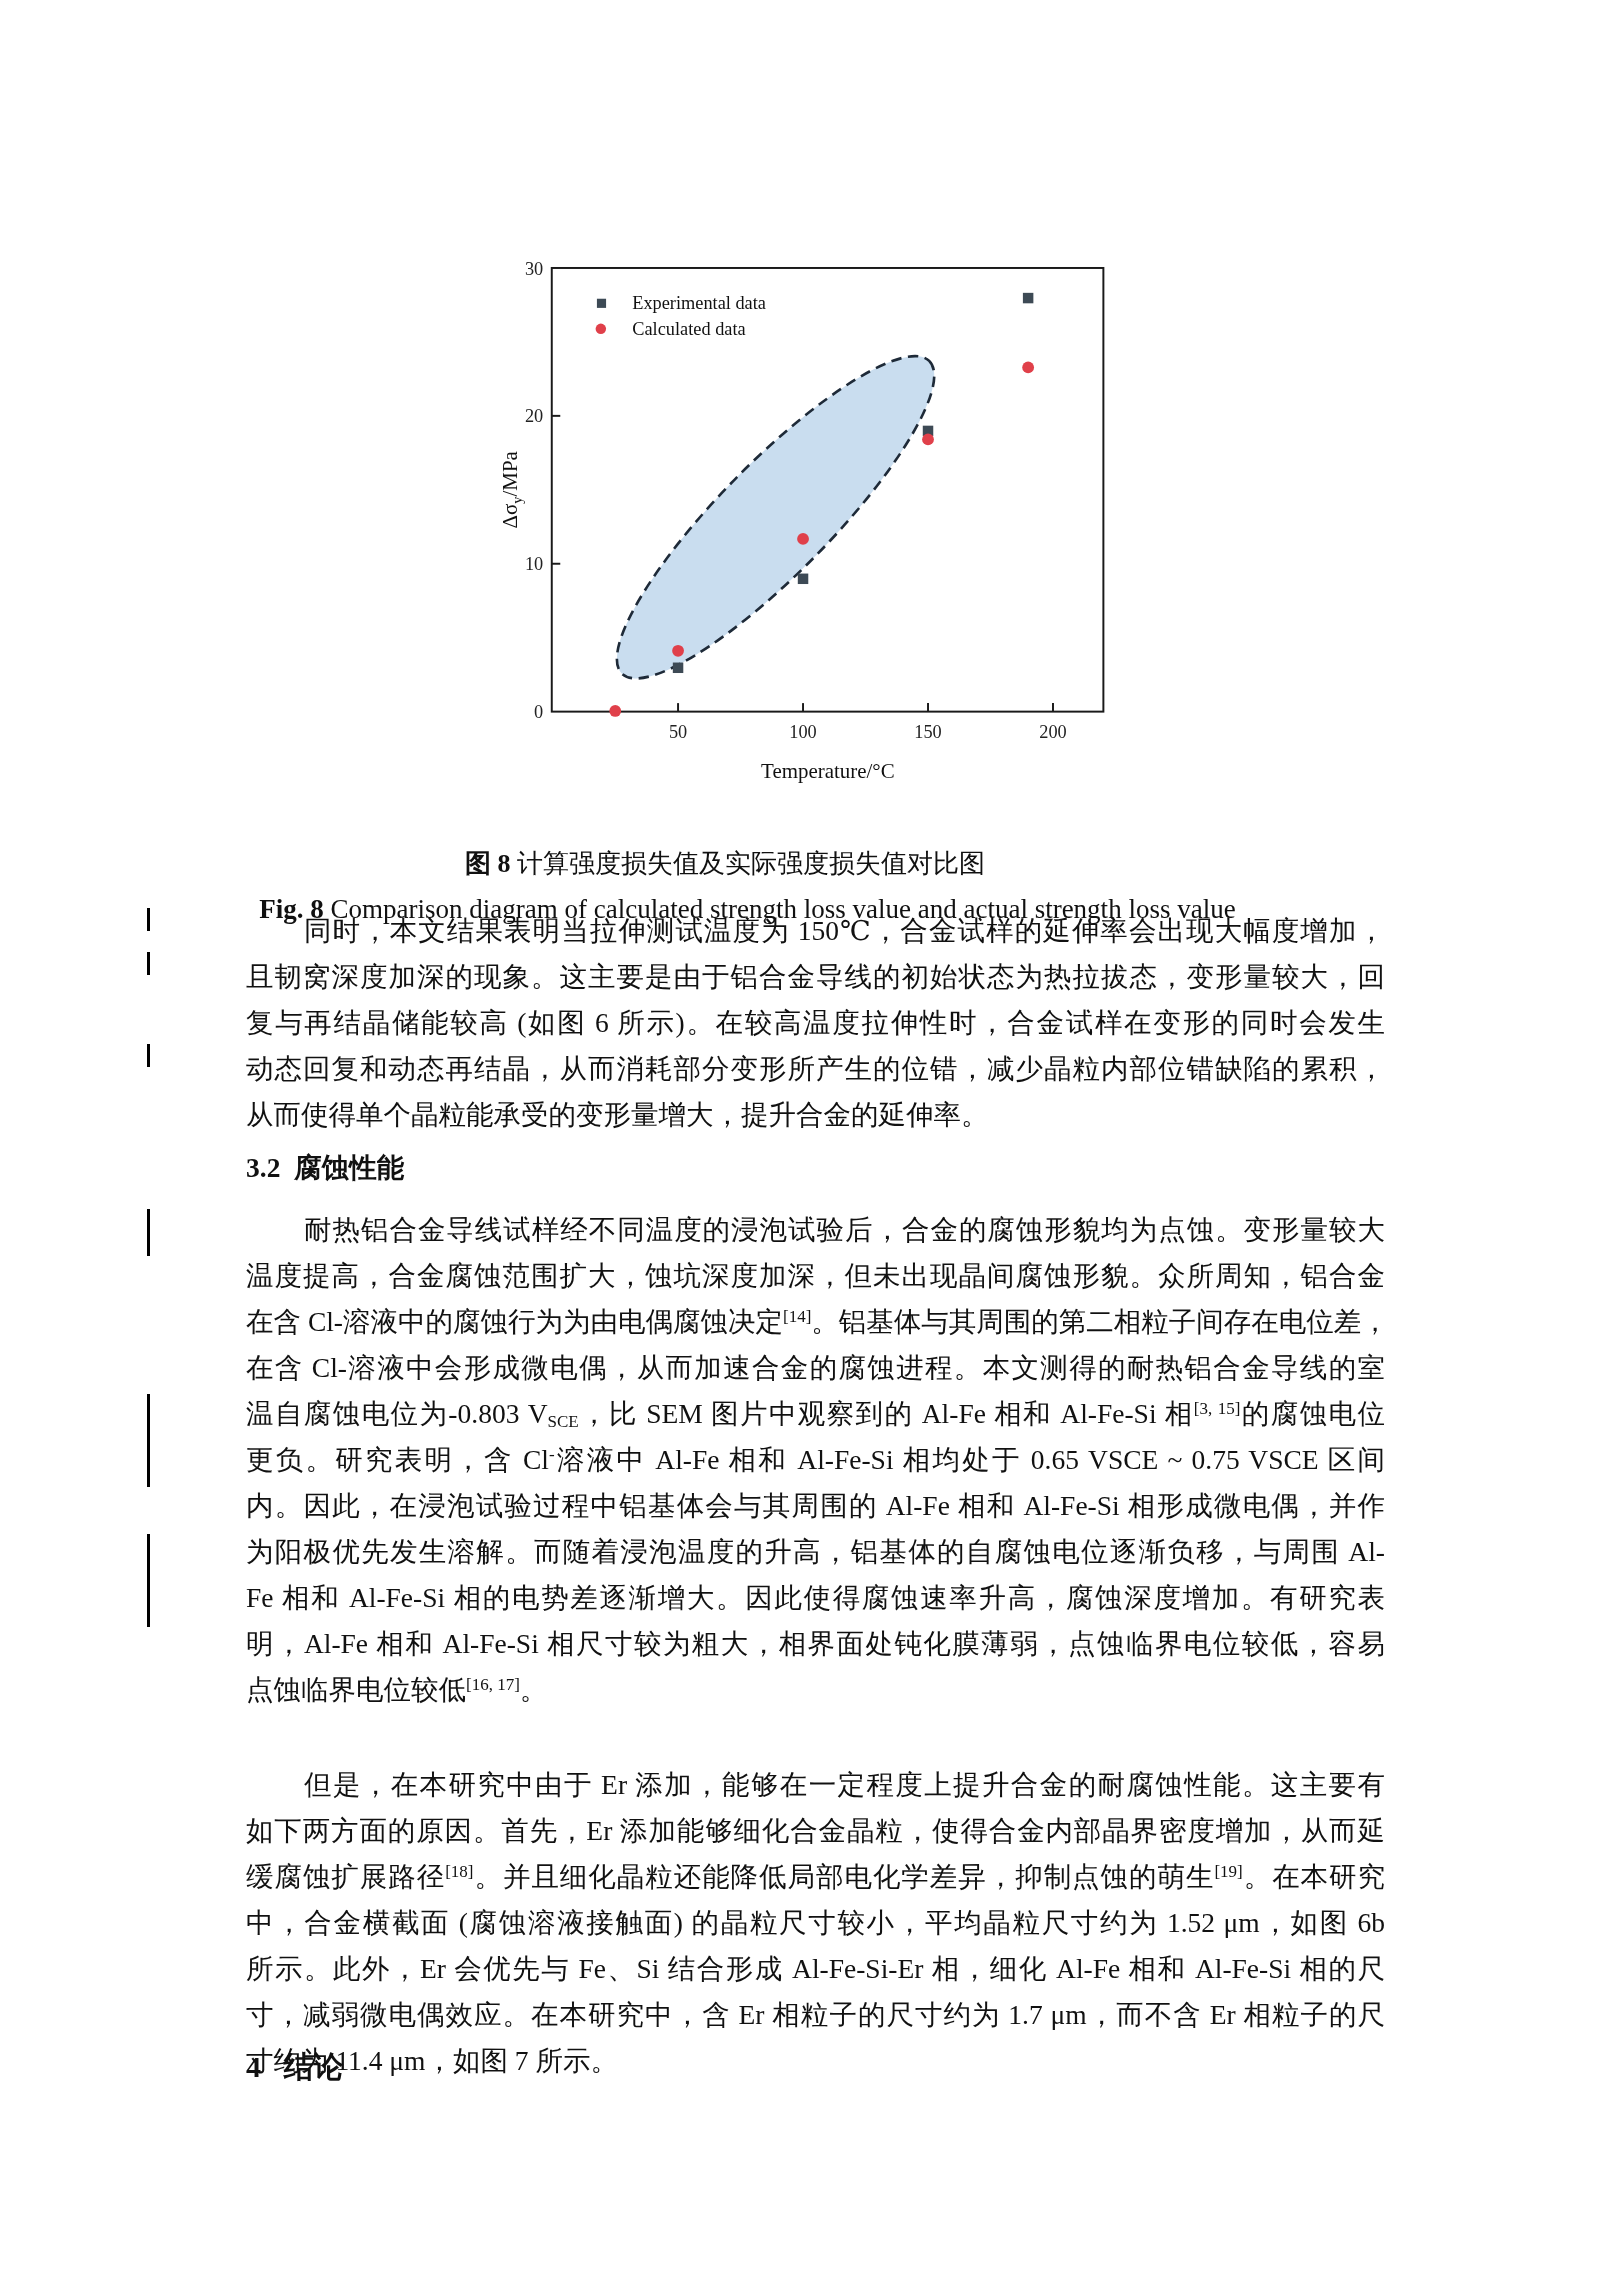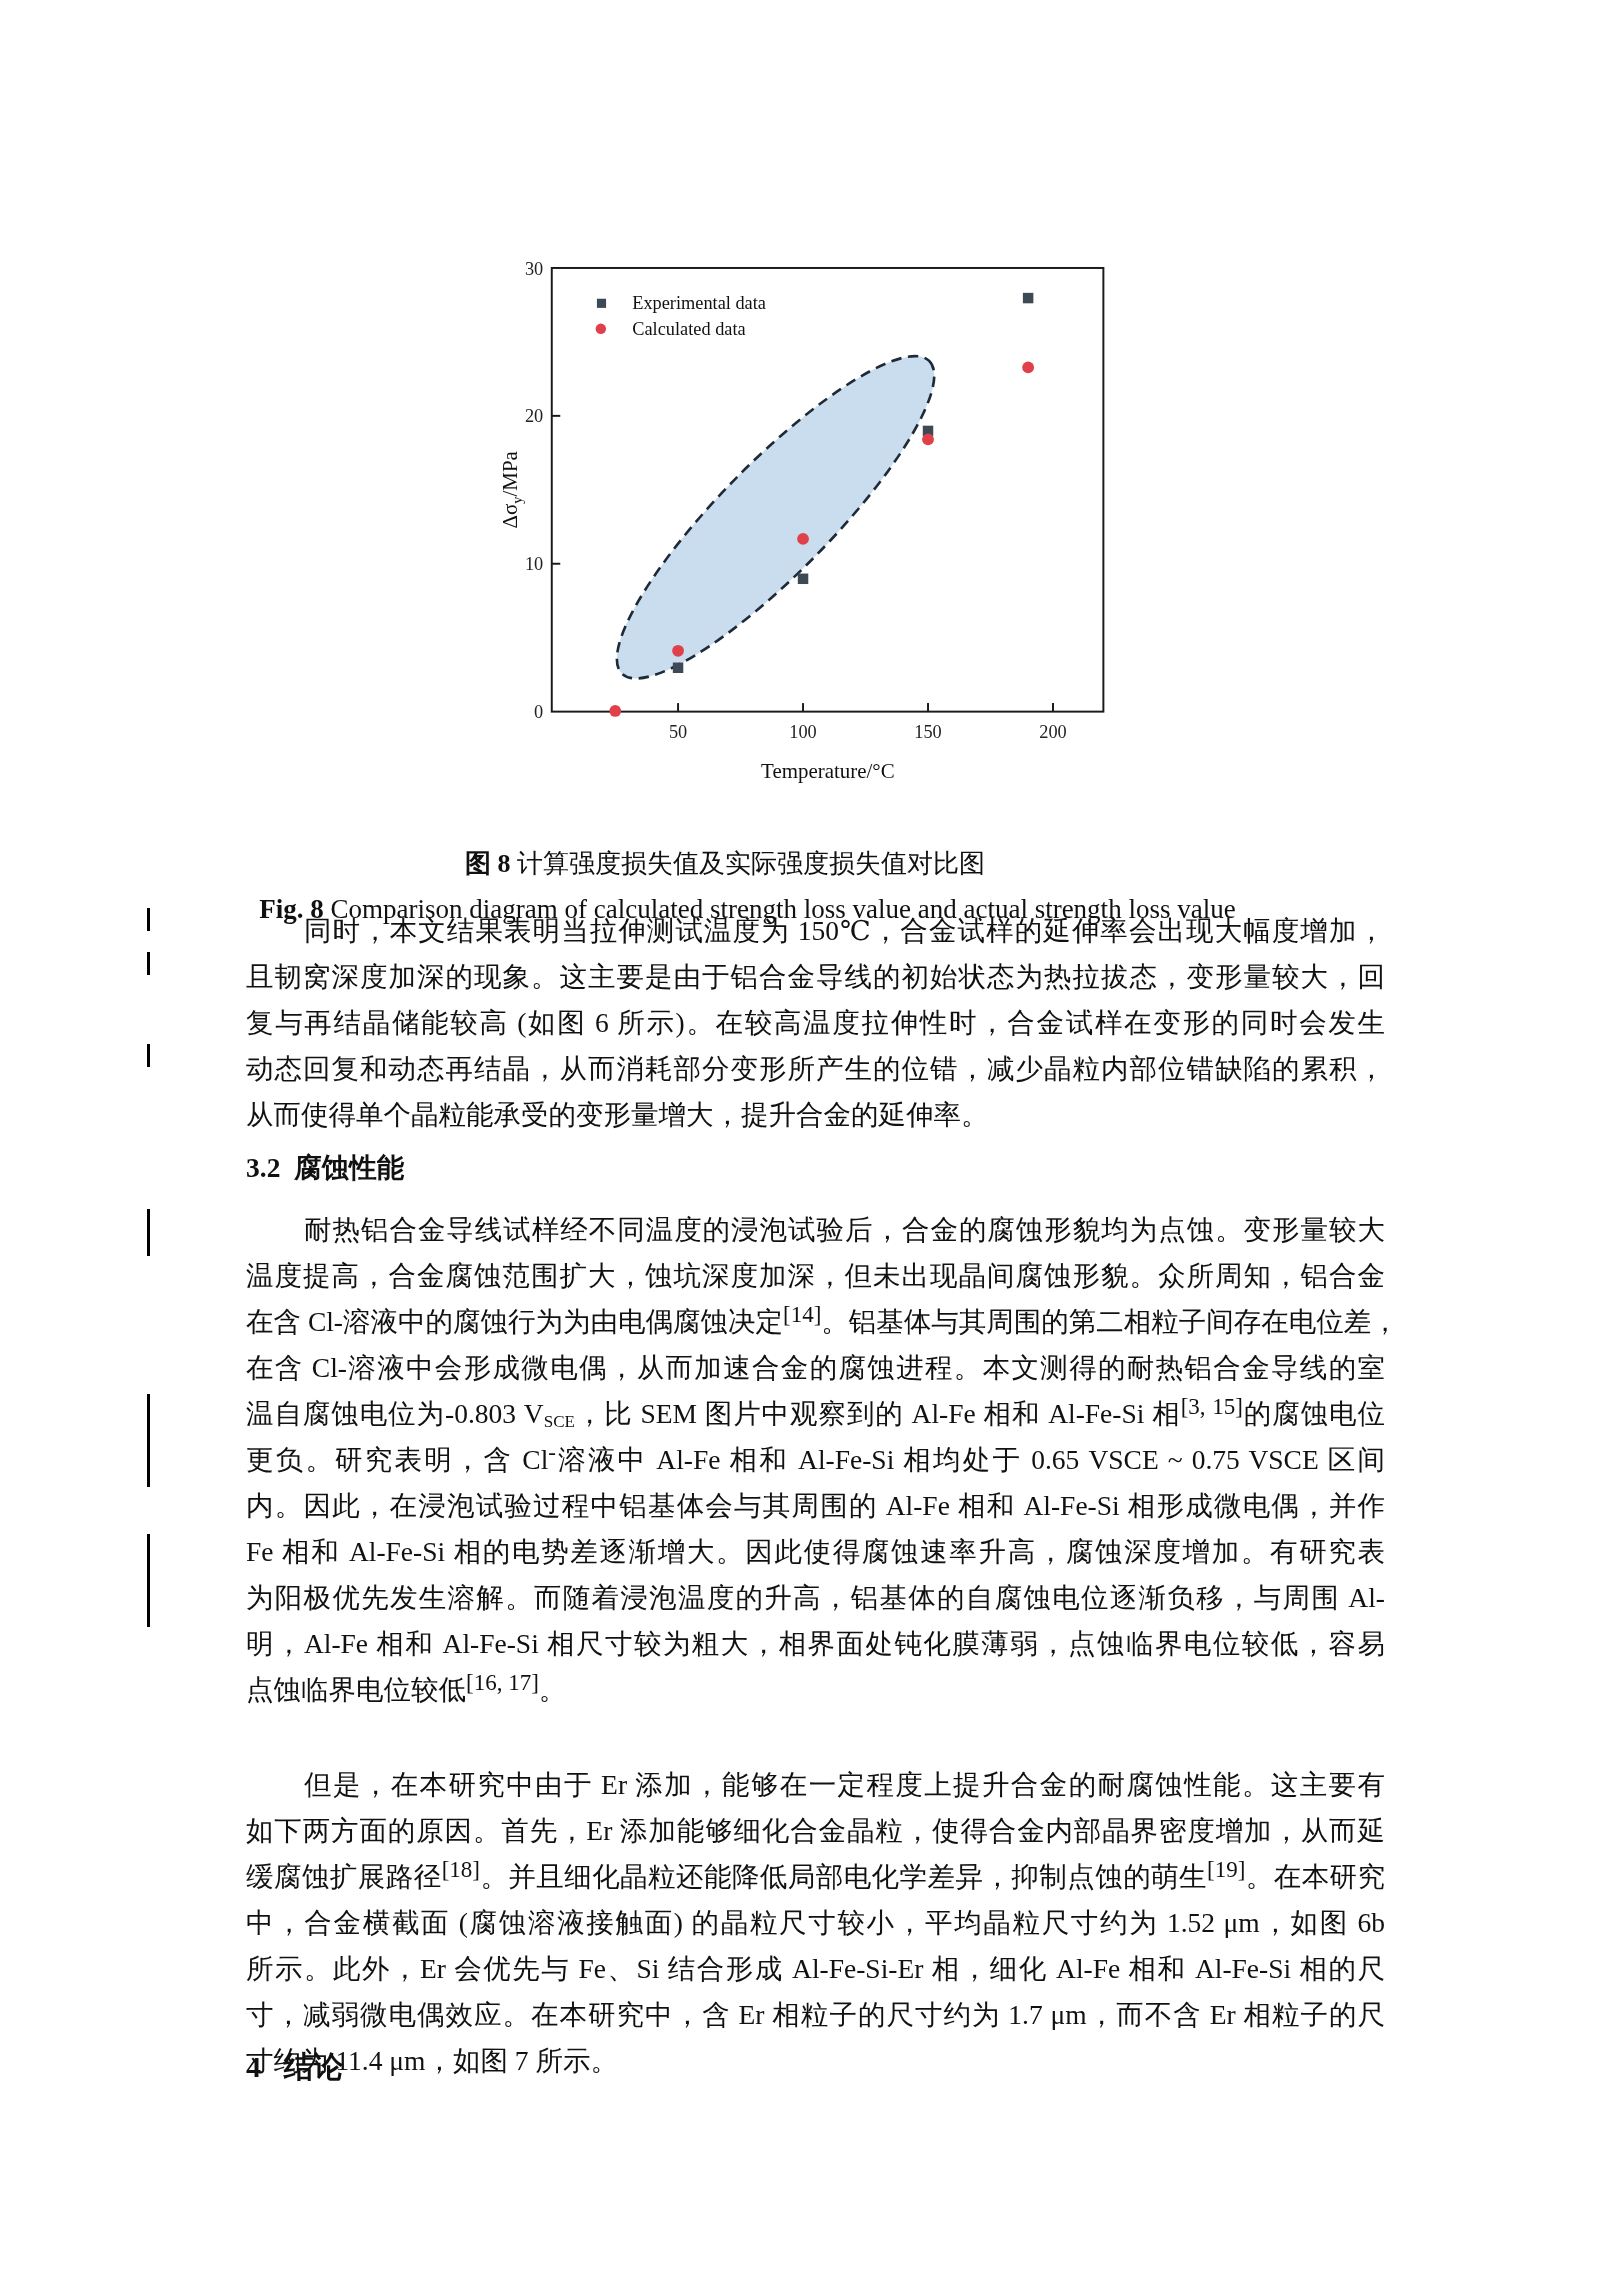--- a/index.html
+++ b/index.html
@@ -11,21 +11,21 @@
             font-size: 26px; line-height: 37px; }
   .cap-cn b { font-weight: bold; }
   .cap-en { position: absolute; left: 0; width: 1495px; top: 891px; text-align: center;
             font-size: 27px; line-height: 37px; }
   .cap-en b { font-weight: bold; }
   .body { position: absolute; left: 246px; width: 1139px; font-size: 27.5px; line-height: 46px;
           text-align: justify; }
   .line { display: block; white-space: nowrap; text-align: justify; text-align-last: justify; }
   .line.last { text-align-last: left; }
   .indent { padding-left: 58px; }
-  sup { font-size: 23px; vertical-align: 9.2px; line-height: 0; }
+  sup { font-size: 17px; vertical-align: 9.2px; line-height: 0; }
   sub { font-size: 17px; vertical-align: -3.9px; line-height: 0; }
   .heading { position: absolute; left: 246px; font-size: 27.5px; font-weight: bold; line-height: 39px; }
   .bar { position: absolute; left: 147px; width: 3.3px; background: #000; }
 </style>
 </head>
 <body>
 
 <div class="figure">
   <svg viewBox="700 380 1060 920" xmlns="http://www.w3.org/2000/svg">
 
@@ -116,22 +116,22 @@
 </div>
 
 <div class="body" style="top:1207px;">
   <span class="line indent">耐热铝合金导线试样经不同温度的浸泡试验后，合金的腐蚀形貌均为点蚀。变形量较大</span>
   <span class="line">温度提高，合金腐蚀范围扩大，蚀坑深度加深，但未出现晶间腐蚀形貌。众所周知，铝合金</span>
   <span class="line"><span>在含 Cl-溶液中的腐蚀行为为由电偶腐蚀决定</span><sup>[14]</sup><span>。铝基体与其周围的第二相粒子间存在电位差，</span></span>
   <span class="line">在含 Cl-溶液中会形成微电偶，从而加速合金的腐蚀进程。本文测得的耐热铝合金导线的室</span>
   <span class="line"><span>温自腐蚀电位为-0.803 V</span><sub>SCE</sub><span>，比 SEM 图片中观察到的 Al-Fe 相和 Al-Fe-Si 相</span><sup>[3, 15]</sup><span>的腐蚀电位</span></span>
   <span class="line"><span>更负。研究表明，含 Cl</span><sup>-</sup><span>溶液中 Al-Fe 相和 Al-Fe-Si 相均处于 0.65 VSCE ~ 0.75 VSCE 区间</span></span>
   <span class="line">内。因此，在浸泡试验过程中铝基体会与其周围的 Al-Fe 相和 Al-Fe-Si 相形成微电偶，并作</span>
+  <span class="line">为阳极优先发生溶解。而随着浸泡温度的升高，铝基体的自腐蚀电位逐渐负移，与周围 Al-</span>
   <span class="line">Fe 相和 Al-Fe-Si 相的电势差逐渐增大。因此使得腐蚀速率升高，腐蚀深度增加。有研究表</span>
-  <span class="line">为阳极优先发生溶解。而随着浸泡温度的升高，铝基体的自腐蚀电位逐渐负移，与周围 Al-</span>
   <span class="line">明，Al-Fe 相和 Al-Fe-Si 相尺寸较为粗大，相界面处钝化膜薄弱，点蚀临界电位较低，容易</span>
   <span class="line last"><span>点蚀临界电位较低</span><sup>[16, 17]</sup><span>。</span></span>
 </div>
 
 <div class="body" style="top:1726px;margin-top:36px;">
   <span class="line indent">但是，在本研究中由于 Er 添加，能够在一定程度上提升合金的耐腐蚀性能。这主要有</span>
   <span class="line">如下两方面的原因。首先，Er 添加能够细化合金晶粒，使得合金内部晶界密度增加，从而延</span>
   <span class="line"><span>缓腐蚀扩展路径</span><sup>[18]</sup><span>。并且细化晶粒还能降低局部电化学差异，抑制点蚀的萌生</span><sup>[19]</sup><span>。在本研究</span></span>
   <span class="line">中，合金横截面 (腐蚀溶液接触面) 的晶粒尺寸较小，平均晶粒尺寸约为 1.52 μm，如图 6b</span>
   <span class="line">所示。此外，Er 会优先与 Fe、Si 结合形成 Al-Fe-Si-Er 相，细化 Al-Fe 相和 Al-Fe-Si 相的尺</span>

